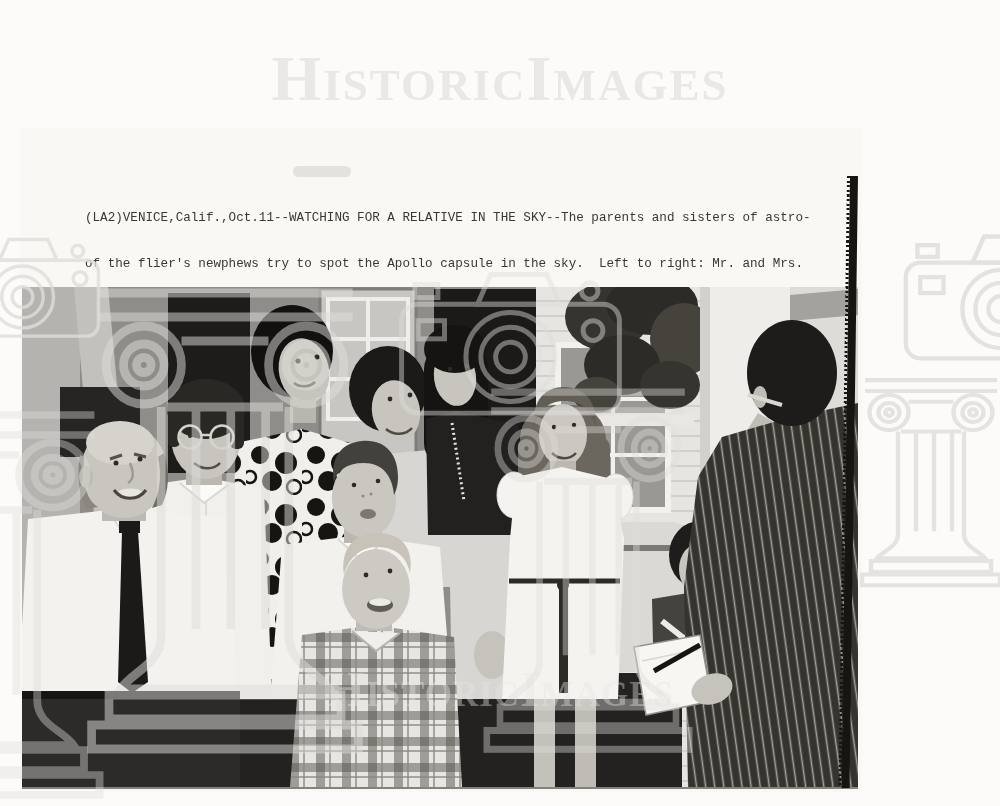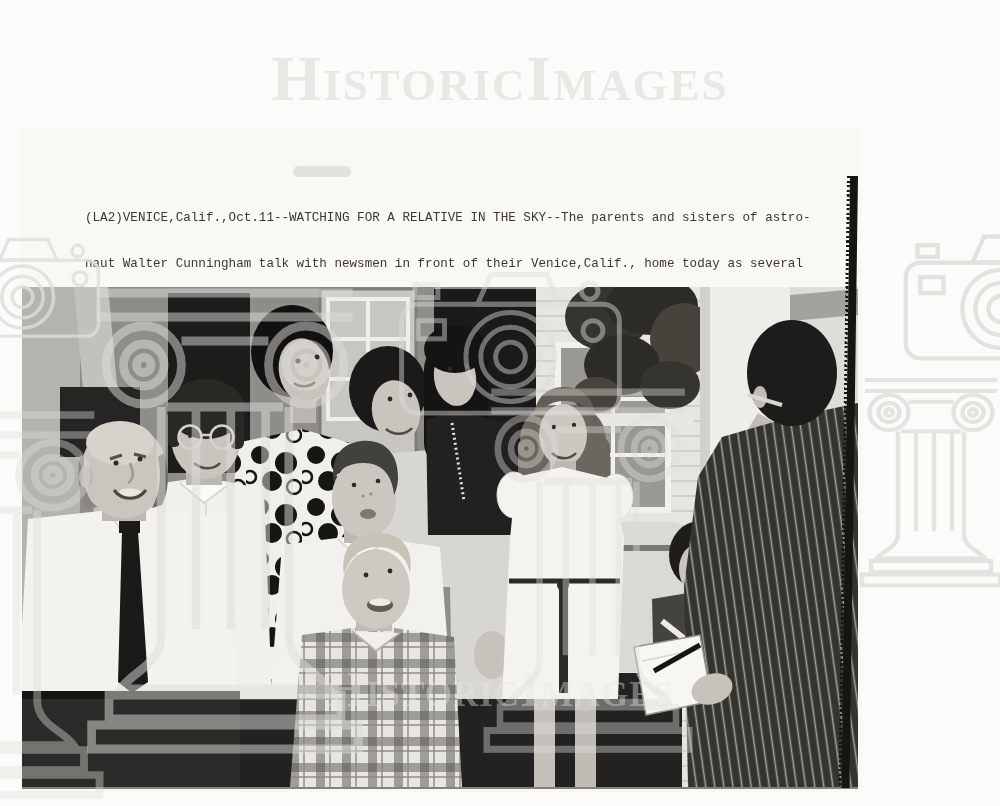--- a/index.html
+++ b/index.html
@@ -40,21 +40,20 @@
 
 <div class="screenshot">
 
   <div class="wm-title">HistoricImages</div>
 
   <div class="print">
     <div class="smudge"></div>
 
     <div class="caption">
       <div class="cl">(LA2)VENICE,Calif.,Oct.11--WATCHING FOR A RELATIVE IN THE SKY--The parents and sisters of astro-</div>
-      <div class="cl">naut Walter Cunningham talk with newsmen in front of their Venice,Calif., home today as several</div>
       <div class="cl">of the flier's newphews try to spot the Apollo capsule in the sky.  Left to right: Mr. and Mrs.</div>
       <div class="cl">Walter Cunningham Sr.; Mrs. Carol Pilz, a sister; David, 13, and Robert Pilz, 9; Cathy and</div>
       <div class="cl">Charlotte Cunningham, astronaut's sisters.; and two nieces of the flier, Kathleen, 14 and Kristen</div>
       <div class="cl">8.  (AP WirephOto)(jfm61045stf-dfs)1968</div>
     </div>
 
     <div class="photo" role="img" aria-label="Black-and-white AP Wirephoto: the parents and sisters of astronaut Walter Cunningham, with nephews and nieces, stand in front of a Venice, California home looking up at the sky while a newsman in a pinstriped jacket takes notes on a white notepad">
       <svg width="836" height="500" viewBox="0 0 836 500" preserveAspectRatio="none">
         <defs>
           <pattern id="pinstripe" width="9" height="9" patternUnits="userSpaceOnUse" patternTransform="rotate(-8)">

